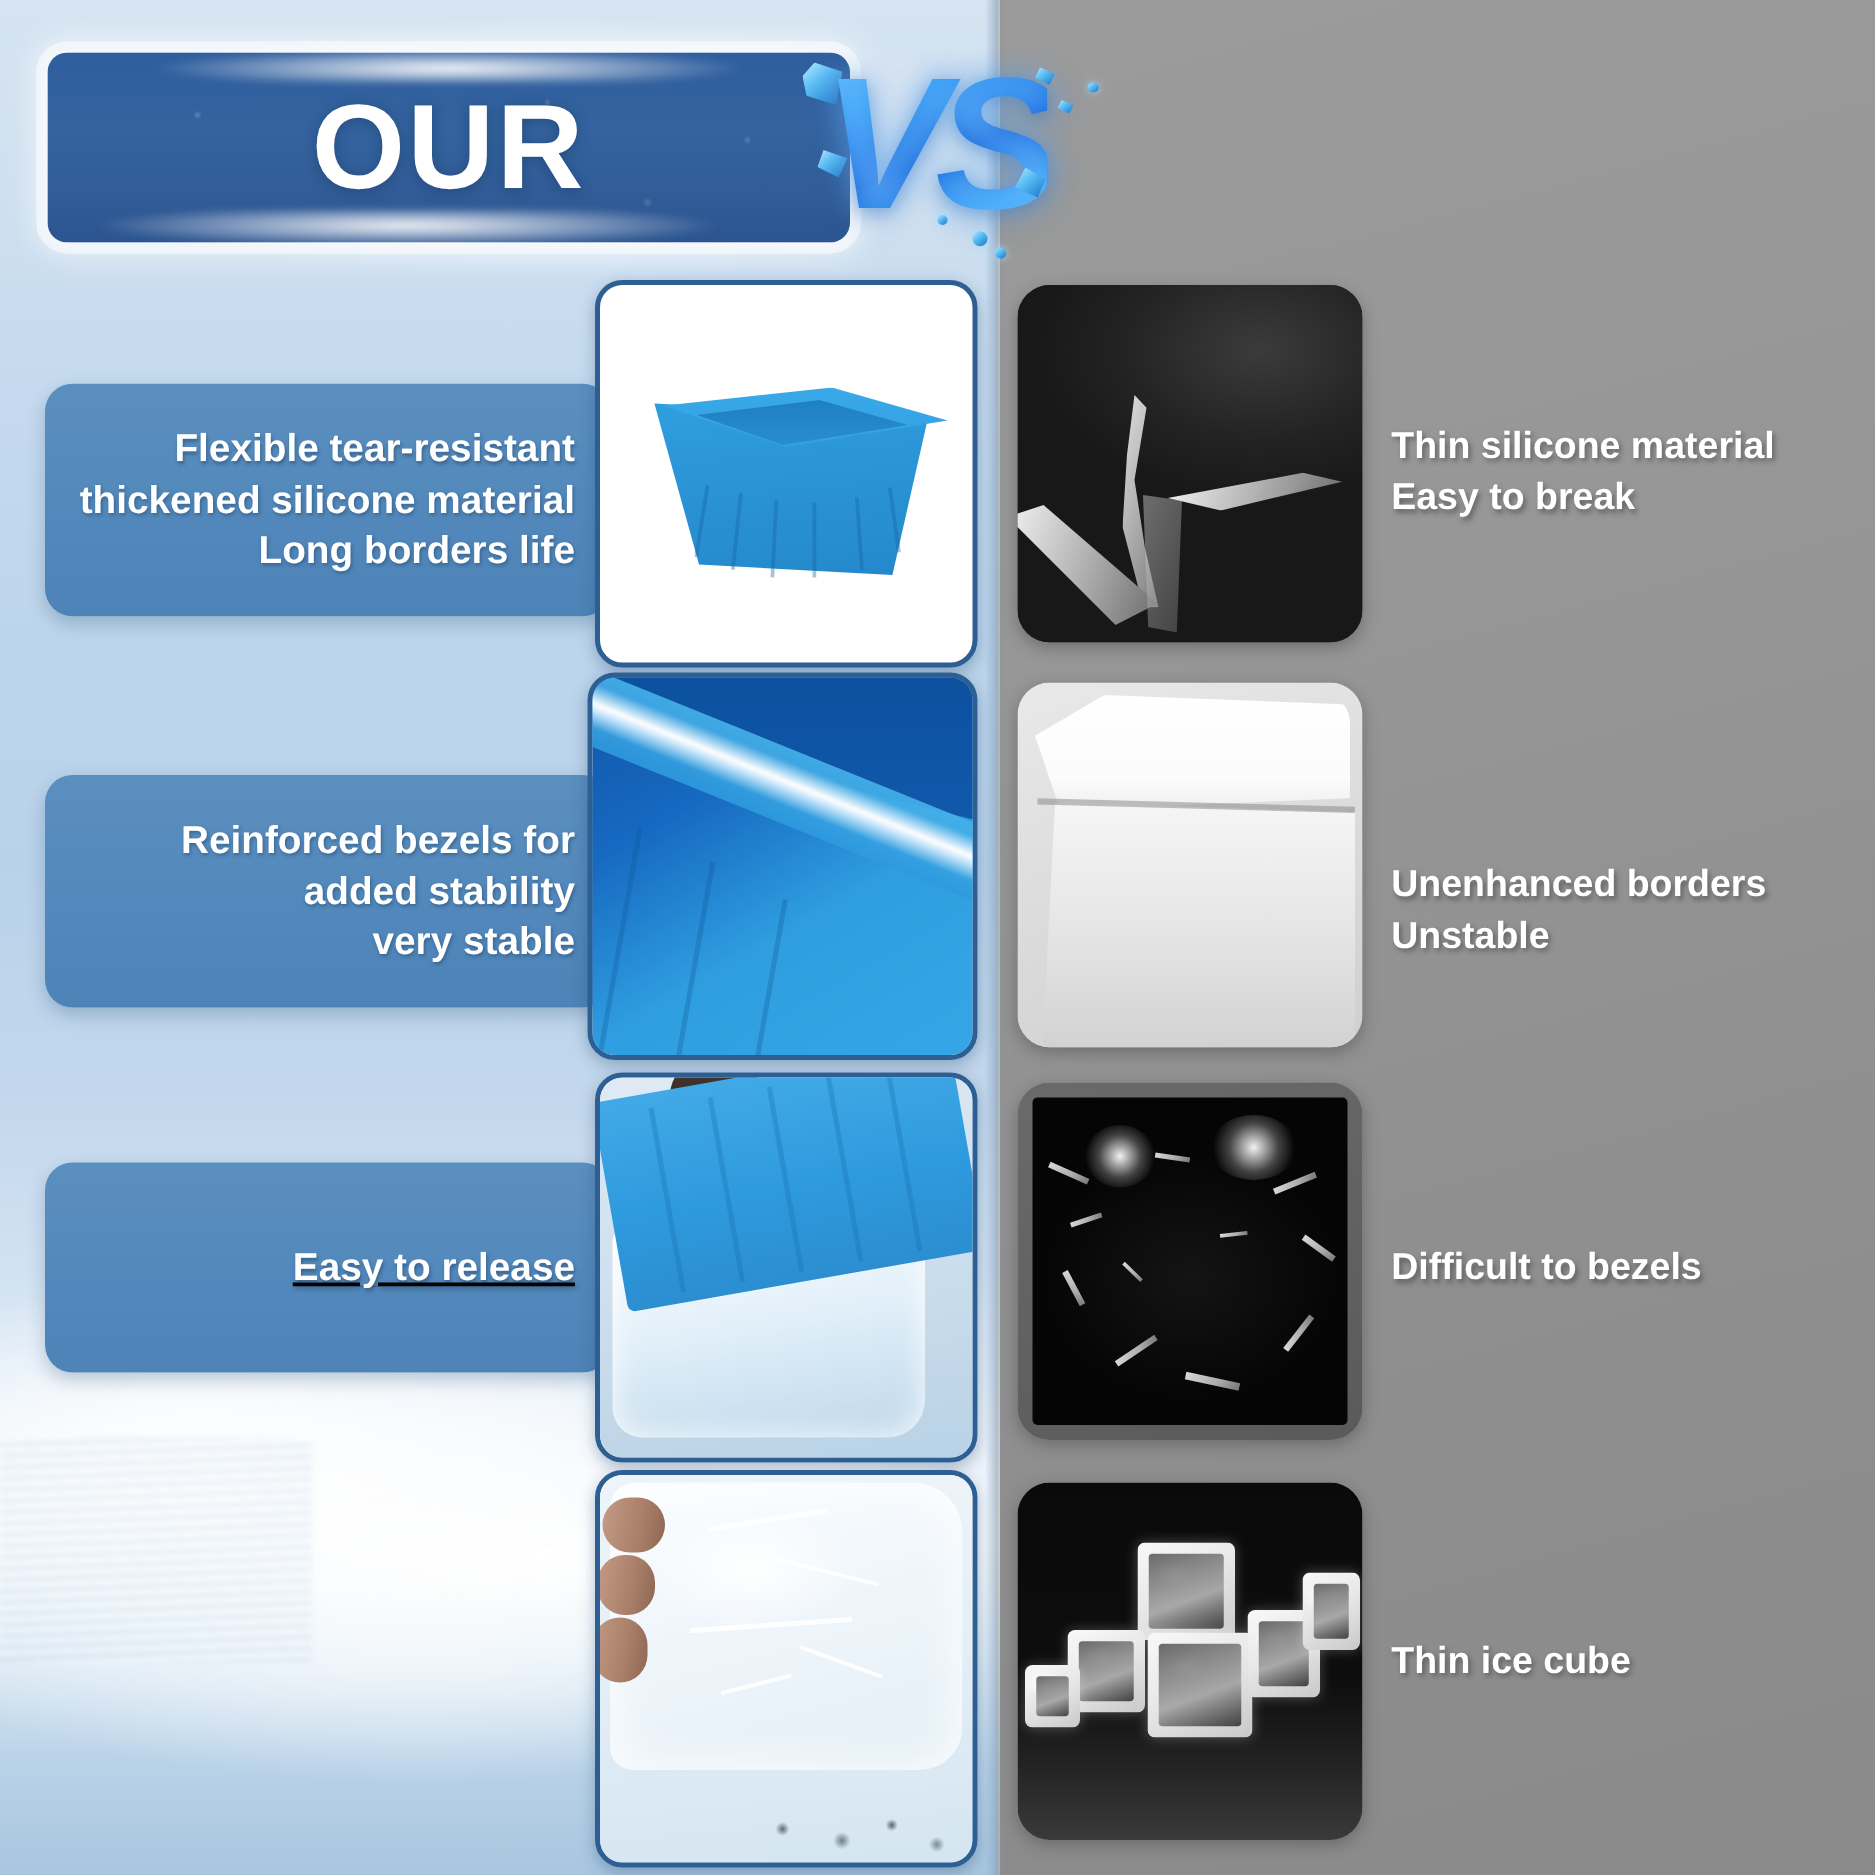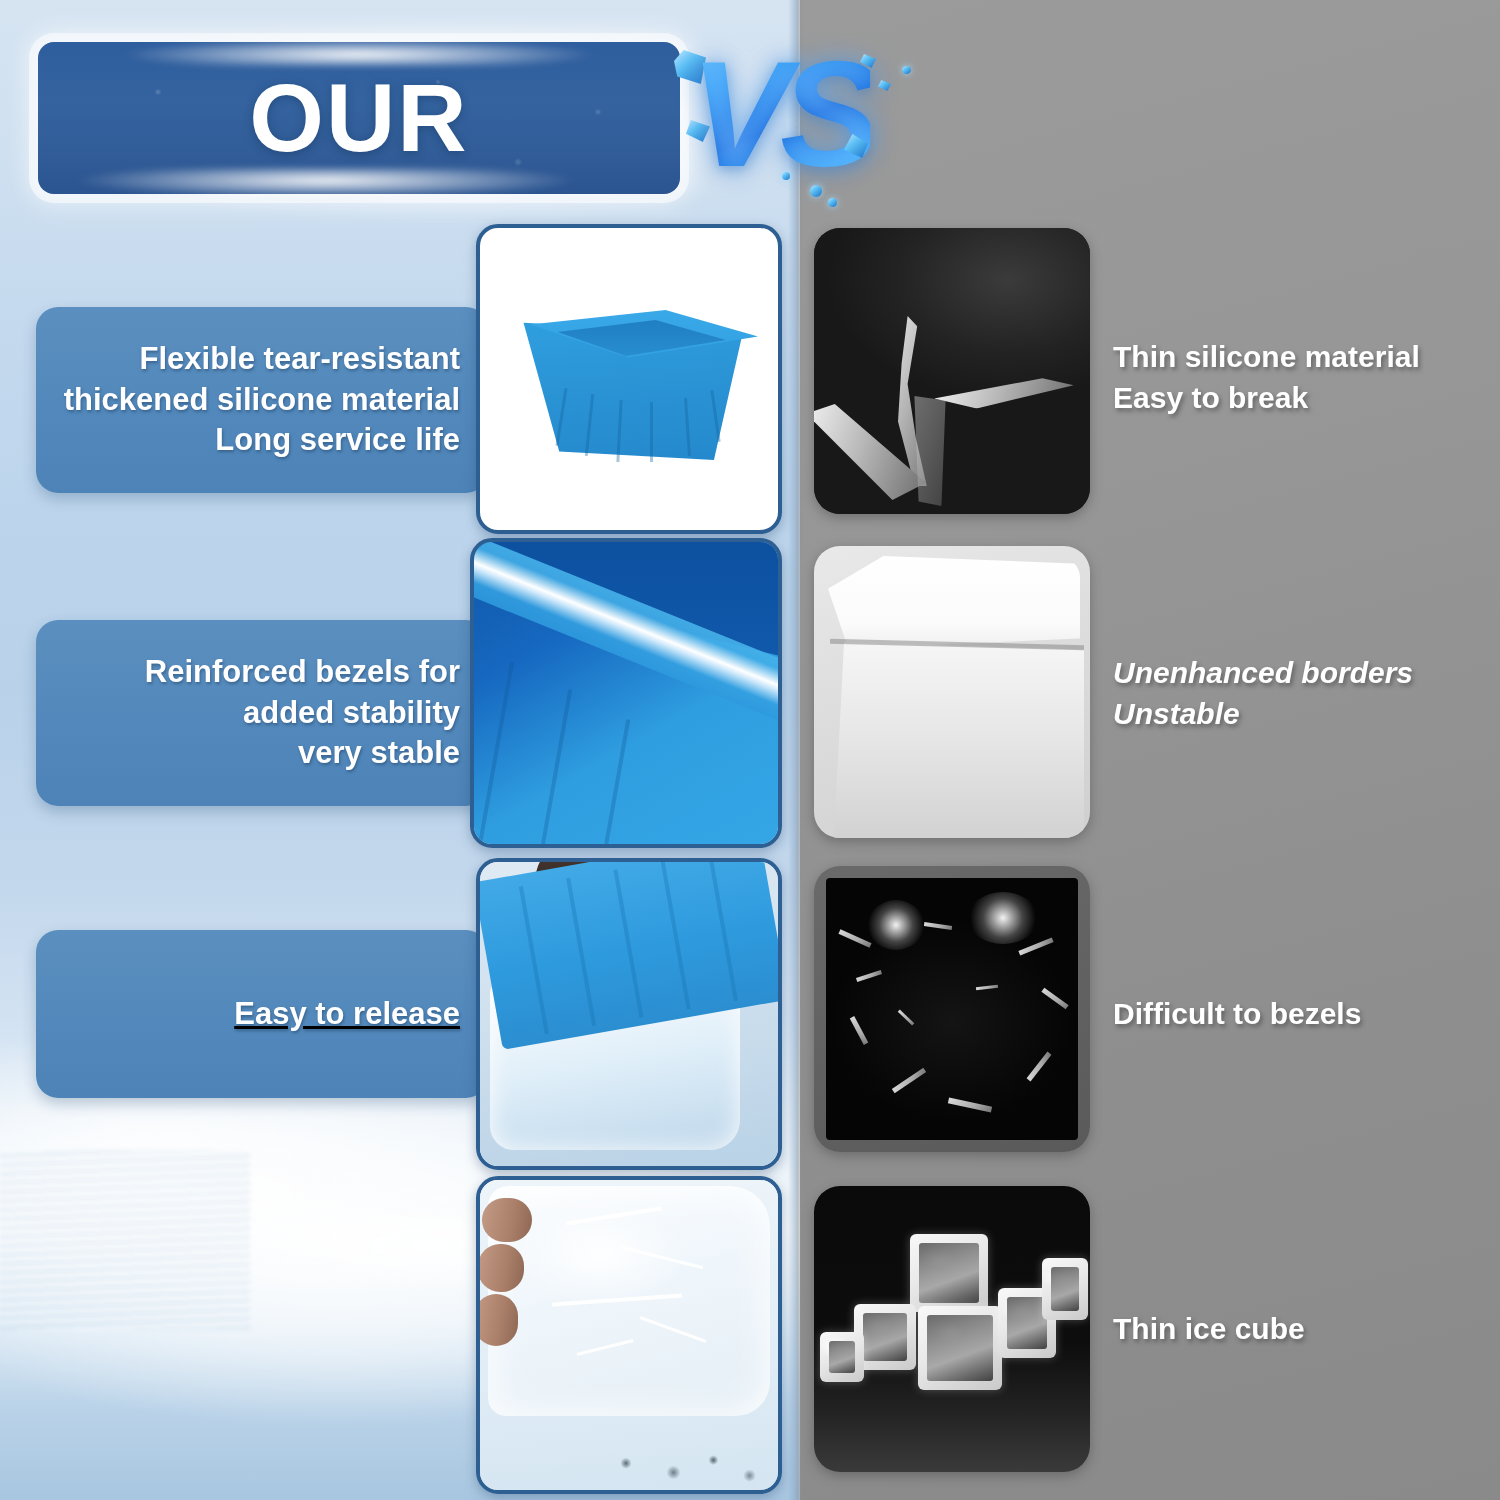--- a/index.html
+++ b/index.html
@@ -109,21 +109,21 @@
     display: flex; align-items: center; justify-content: center;
     color: #ffffff;
     font-size: 96px;
     font-weight: bold;
     letter-spacing: 2px;
     text-shadow: 0 2px 10px rgba(20,50,90,0.45);
   }
 
   .vs-wrap {
     position: absolute;
-    left: 660px; top: 20px;
+    left: 628px; top: 20px;
     width: 300px; height: 190px;
   }
   .vs-glyph {
     position: absolute;
     left: 30px; top: 8px;
     font-size: 150px;
     font-weight: bold;
     font-style: italic;
     letter-spacing: -10px;
     background: linear-gradient(160deg, #8fd4ff 0%, #2f9ef5 28%, #0b5fd8 55%, #3aa7f8 78%, #7fcaff 100%);
@@ -191,21 +191,21 @@
     left: 1113px;
     color: #ffffff;
     font-size: 30px;
     font-weight: bold;
     line-height: 1.38;
     text-align: left;
     text-shadow: 2px 3px 4px rgba(60,60,60,0.55);
     white-space: pre-line;
   }
   .rt1 { top: 336px; }
-  .rt2 { top: 652px; font-style: italic; }
+  .rt2 { top: 687px; }
   .rt3 { top: 993px; }
   .rt4 { top: 1308px; }
 
   
   .tile {
     position: absolute;
     overflow: hidden;
   }
   .tile-left {
     border: 4px solid #2e5f93;
@@ -458,21 +458,21 @@
     <div class="shard s6"></div>
     <div class="shard s7"></div>
     <div class="shard s8"></div>
     <div class="shard s9"></div>
   </div>
 
 
   <div class="feat-box fb1">
     <div class="feat-text">Flexible tear-resistant
 thickened silicone material
-Long service life</div>
+Long borders life</div>
   </div>
 
   <div class="tile tile-left tl1">
     <div class="mold">
       <div class="mold-body"></div>
       <div class="mold-rim"></div>
       <div class="mold-inner"></div>
       <div class="mold-rib" style="left:52px; top:86px; height:58px; transform:rotate(9deg);"></div>
       <div class="mold-rib" style="left:80px; top:92px; height:62px; transform:rotate(6deg);"></div>
       <div class="mold-rib" style="left:110px; top:98px; height:62px; transform:rotate(3deg);"></div>

